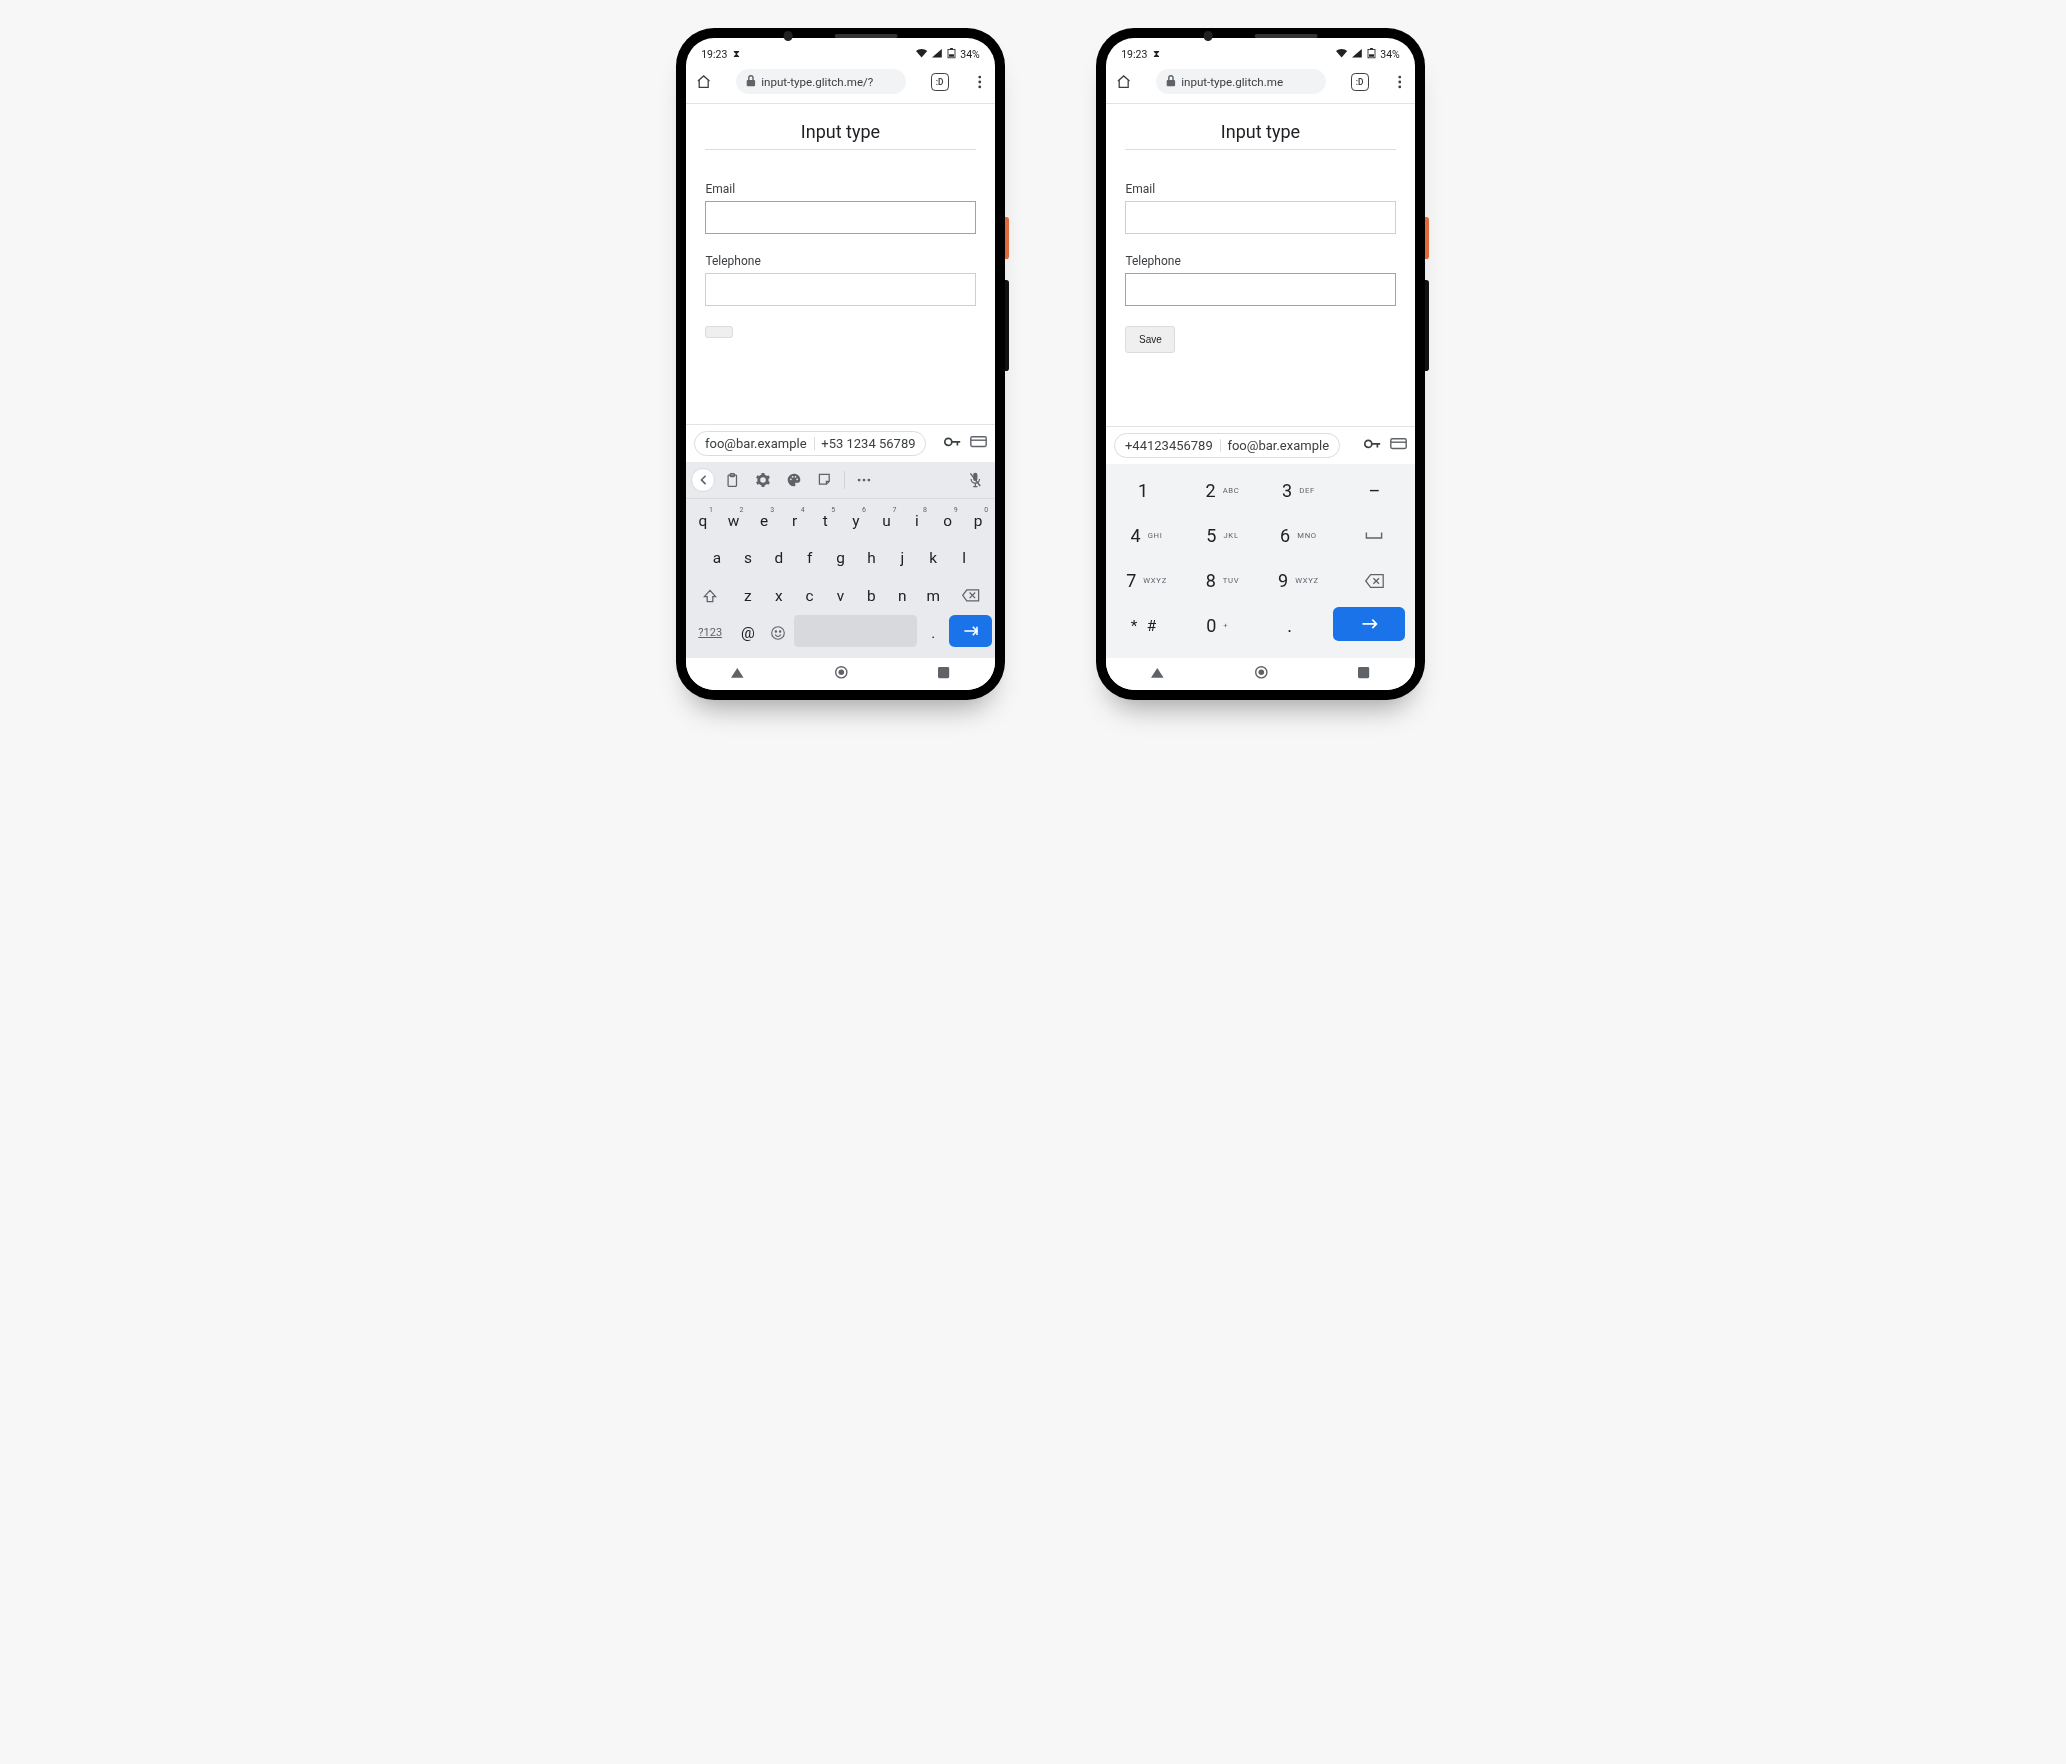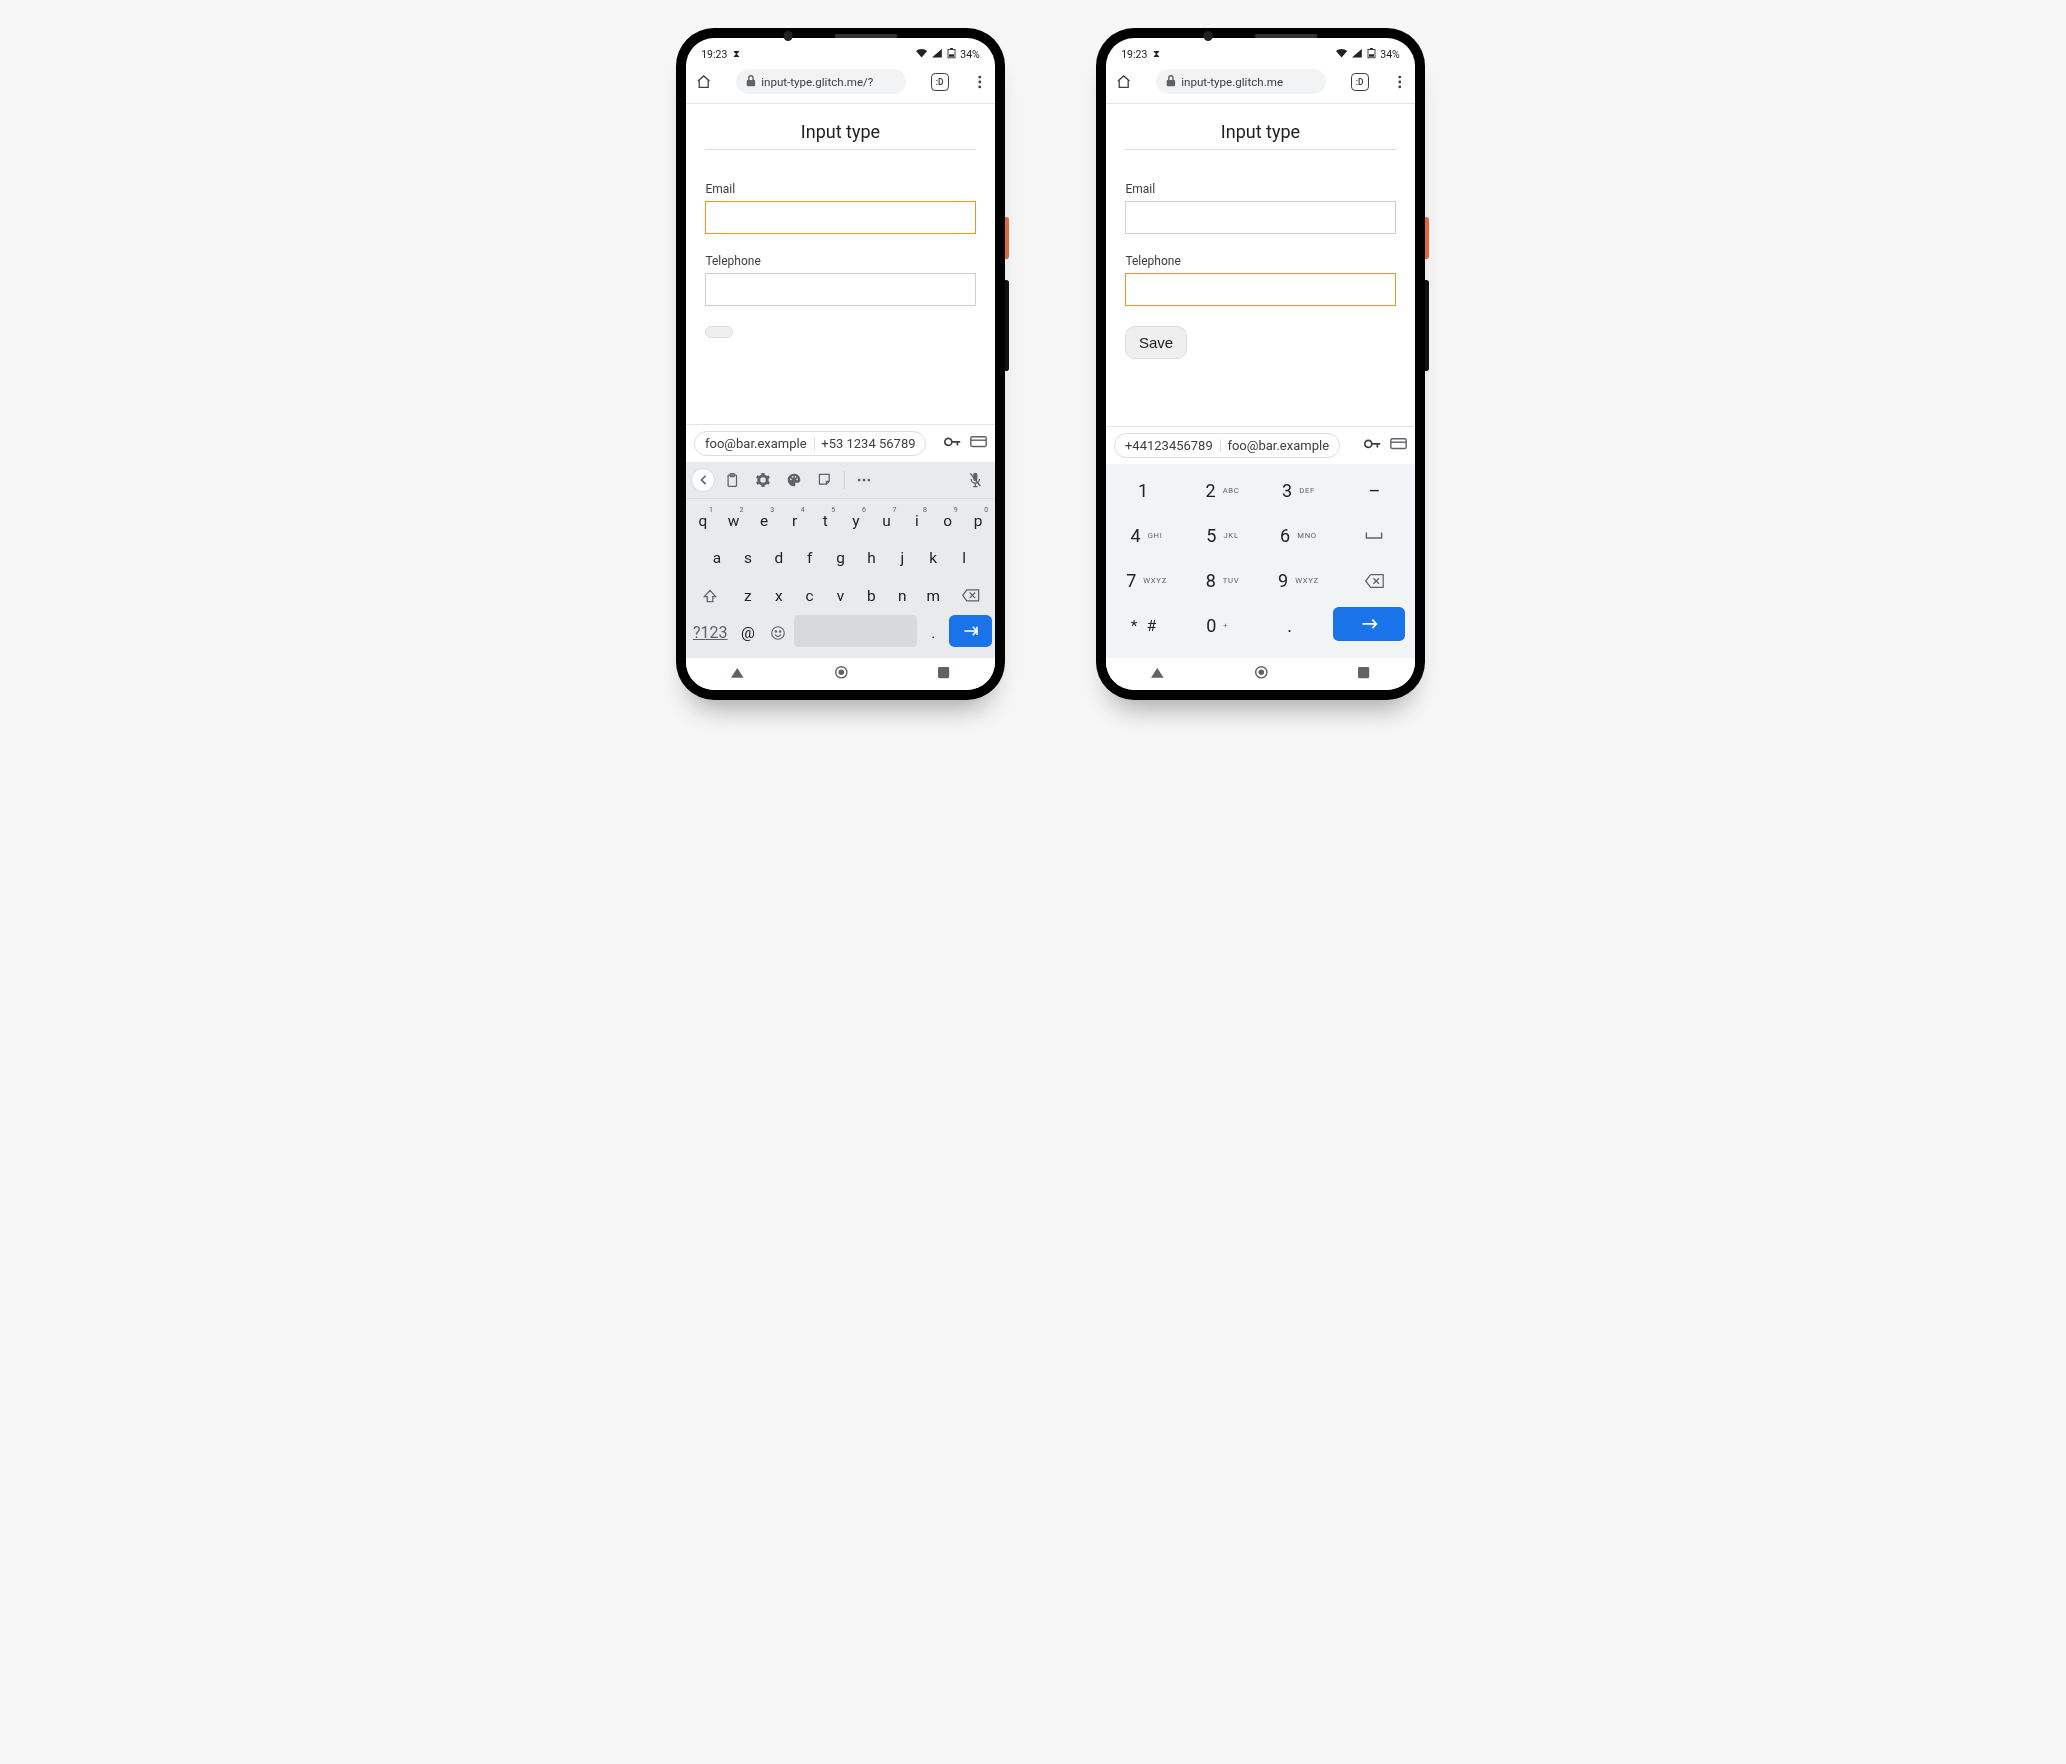--- a/index.html
+++ b/index.html
@@ -94,21 +94,21 @@
   }
   .field { margin-bottom:19.6px; }
   .field label { display:block; margin-bottom:5.6px; font-size:12px; color:#3c4043; }
   .field input {
     width:100%; border:0.7px solid #cfcfcf; padding:8.4px 7px;
     font-size:12.6px; outline:none; background:#fff;
   }
   .field input.focused { border-color:#e8952e; }
   .savebtn {
     border:0.7px solid #dadce0; background:#efefef; color:#202124;
-    font-size:15px; padding:7px 12.6px; border-radius:10px;
+    font-size:10px; padding:7px 12.6px; border-radius:3px;
   }
   .savebtn.cut { height:12.6px; overflow:hidden; padding:0 12.6px; display:inline-flex; align-items:flex-start; }
 
   
   .autofill {
     background:#fff; display:flex; align-items:center; gap:8.4px;
     padding:5.6px 8.4px; border-top:0.7px solid #e3e3e3;
   }
   .chip {
     border:0.7px solid #dadce0; border-radius:15.4px;
@@ -133,21 +133,21 @@
   .kbd .tbtn.chev { background:#fff; border:0.7px solid #d8dade; width:24px; height:24px; }
   .kbd .tdiv { width:0.7px; height:18px; background:#cfd1d5; margin:0 2.8px; }
   .kbd .tspacer { flex:1; }
   .kbd .rows { padding:2.8px 2.8px 5.6px; }
   .kbd .row { display:flex; justify-content:center; gap:2.1px; margin:2.1px 0; }
   .key {
     flex:1; height:35px; display:flex; align-items:center; justify-content:center;
     font-size:15.4px; color:#202124; position:relative; border-radius:4.2px;
   }
   .key sup { position:absolute; top:2.1px; right:4.2px; font-size:7px; color:#5f6368; }
-  .key.fn { font-size:16px; color:#5f6368;text-decoration:underline; }
+  .key.fn { font-size:11px; color:#5f6368;text-decoration:underline; }
   .key.space { flex:4; background:#d7d9dd; border-radius:4.2px; height:32px; }
   .key.enter { background:#1a73e8; color:#fff; border-radius:5.6px; flex:1.4; height:32px; }
   .key.shift, .key.bksp { flex:1.4; }
 
   
   .dial { background:#f1f3f4; padding:4.2px 2.8px 9.8px; }
   .dial .drow { display:flex; }
   .dcell {
     flex:1; height:45px; display:flex; align-items:center; justify-content:center;
     gap:7px; color:#202124;

